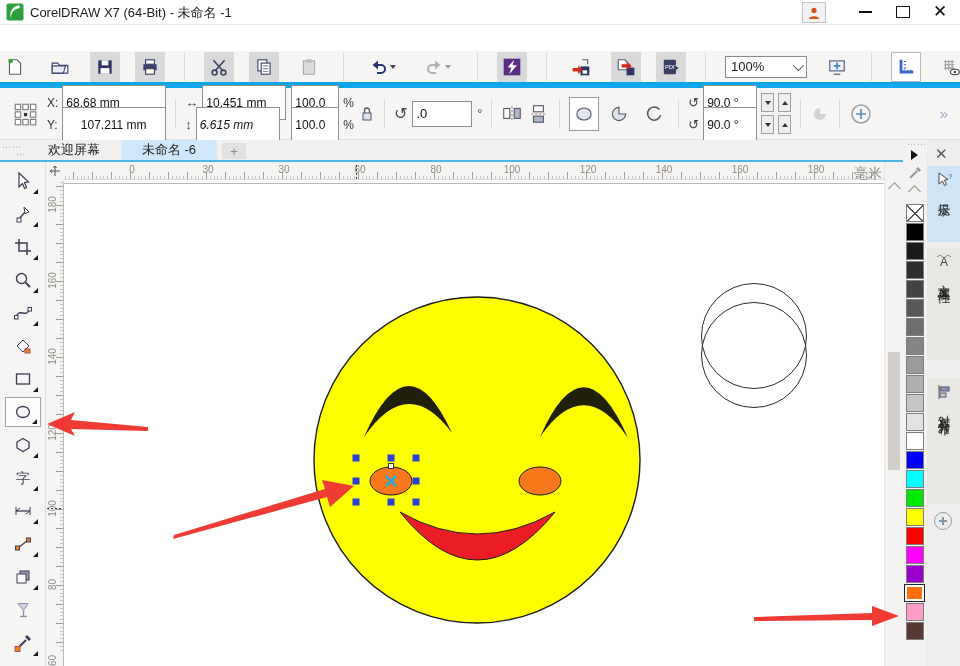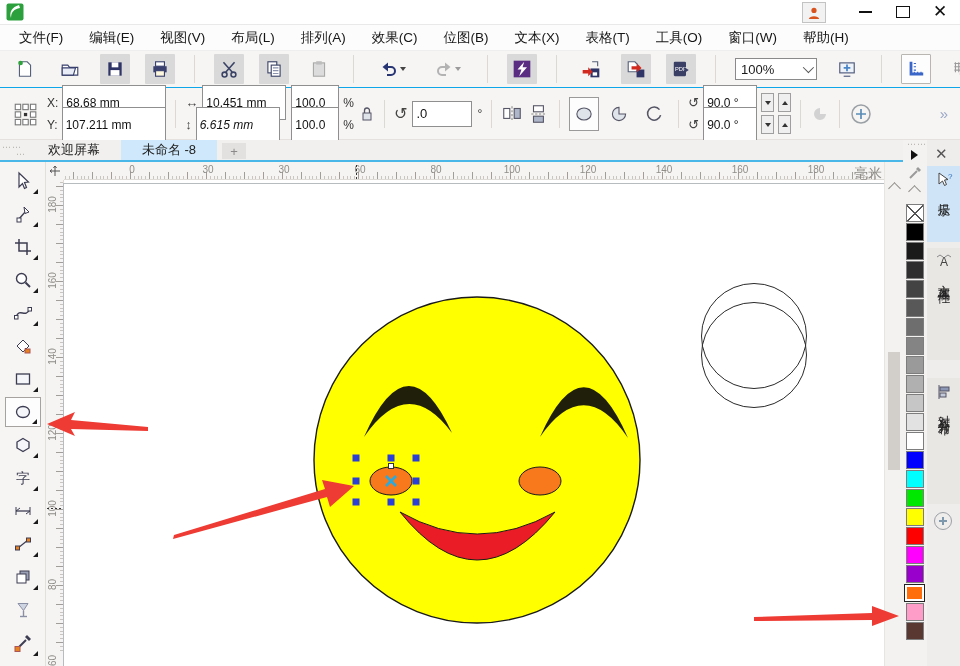--- a/index.html
+++ b/index.html
@@ -13,21 +13,21 @@
   #acct-btn{left:802px;top:2px;width:22px;height:19px;border:1px solid #c3c3c3;background:#f2f2f2;}
   #min-btn{left:850px;top:0;width:30px;height:23px;}
   #min-btn i{display:block;width:13px;height:2px;background:#111;}
   #max-btn{left:888px;top:0;width:30px;height:23px;}
   #max-btn i{display:block;width:12px;height:10px;border:1.5px solid #111;}
   #close-btn{left:924px;top:0;width:32px;height:23px;font-size:17px;color:#111;}
   
   #menubar{left:0;top:25px;width:960px;height:26px;background:#fcfcfc;display:flex;align-items:center;padding-left:6px;border-bottom:1px solid #eee;box-sizing:border-box;}
   .menu-item{padding:3px 13px;font-size:13.5px;color:#151515;white-space:nowrap;}
   
-  #toolbar{left:0;top:51px;width:960px;height:37px;background:#f6f5f3;border-bottom:1px solid #0ea5e9;display:flex;align-items:center;padding-left:10px;box-sizing:border-box;gap:15px;}
+  #toolbar{left:0;top:51px;width:960px;height:37px;background:#f6f5f3;border-bottom:6px solid #0ea5e9;display:flex;align-items:center;padding-left:0;box-sizing:border-box;gap:15px;}
   .tb-btn{width:30px;height:30px;display:flex;align-items:center;justify-content:center;border-radius:1px;flex:none;}
   .tb-gray{background:#d9d9d9;}
   .tb-sunken{background:#fdfdfd;border:1px solid #b9b6b2;box-sizing:border-box;}
   .vsep{width:1px;height:28px;background:#dcd9d5;margin:0 4px;flex:none;}
   .caret-down{width:0;height:0;border-left:3.5px solid transparent;border-right:3.5px solid transparent;border-top:4px solid #444;margin-left:2px;}
   .caret-gray{border-top-color:#9b9b9b;}
   #zoom-combo{width:82px;height:22px;border:1px solid #8a8a8a;background:#fff;display:flex;align-items:center;padding:0 5px;gap:4px;box-sizing:border-box;flex:none;}
   #zoom-combo span{flex:1;font-size:13px;}
   #zoom-combo .chev{width:7px;height:7px;border-right:1.5px solid #555;border-bottom:1.5px solid #555;transform:rotate(45deg) translateY(-2px);}
   #snap-btn{display:flex;align-items:center;gap:5px;padding:4px 8px;font-size:13.5px;flex:none;}
@@ -96,51 +96,38 @@
 </style>
 </head>
 <body>
 <div id="app">
 
   <div class="abs" id="titlebar">
     <svg class="abs" style="left:6px;top:3px" width="18" height="18" viewBox="0 0 18 18">
       <rect x="0.5" y="0.5" width="17" height="17" rx="2" fill="#2ca03c"></rect>
       <path d="M13 2 C6 4,3 9,5 15 C5 9,8 6,14 5 Z" fill="#fff"></path>
     </svg>
+    <div class="abs" id="title-text">CorelDRAW X7 (64-Bit) - 未命名 -1</div>
     <div class="abs winbtn" id="acct-btn">
       <svg width="14" height="14" viewBox="0 0 14 14">
         <circle cx="7" cy="4.4" r="2.6" fill="#d9531e"></circle>
           <path d="M1.8 13 C2.5 9.4,11.5 9.4,12.2 13 Z" fill="#d9531e"></path>
       </svg>
     </div>
     <div class="abs winbtn" id="min-btn">
         <i></i>
       </div>
     <div class="abs winbtn" id="max-btn">
         <i></i>
       </div>
     <div class="abs winbtn" id="close-btn">
         <span>✕</span>
       </div>
   </div>
 
-  <div class="abs" id="menubar">
-      <div class="menu-item">文件(F)</div>
-      <div class="menu-item">编辑(E)</div>
-      <div class="menu-item">视图(V)</div>
-      <div class="menu-item">布局(L)</div>
-      <div class="menu-item">排列(A)</div>
-      <div class="menu-item">效果(C)</div>
-      <div class="menu-item">位图(B)</div>
-      <div class="menu-item">文本(X)</div>
-      <div class="menu-item">表格(T)</div>
-      <div class="menu-item">工具(O)</div>
-      <div class="menu-item">窗口(W)</div>
-      <div class="menu-item">帮助(H)</div>
-    </div>
 
   <div class="abs" id="toolbar">
     <div class="tb-btn">
         <svg width="20" height="20" viewBox="0 0 18 18">
           <path d="M4 2.5h7l3 3v10H4z" fill="#fff" stroke="#55607a"></path>
           <circle cx="5" cy="3.6" r="2.1" fill="#2fa33c"></circle>
         </svg>
       </div>
     <div class="tb-btn">
         <svg width="20" height="20" viewBox="0 0 18 18">
@@ -283,21 +270,21 @@
         </g>
       <rect x="11" y="11" width="3" height="3" fill="#333"></rect>
     </svg>
     <div class="pcol">
       <div class="prow">
           <span class="lab">X:</span>
           <input class="field" style="width: 104px;" readonly="" value="68.68 mm">
         </div>
       <div class="prow">
           <span class="lab">Y:</span>
-          <input class="field" style="width: 104px;" readonly="" value="107.211 mm">
+          <input class="field" style="width: 104px; text-align: center;" readonly="" value="107.211 mm">
         </div>
     </div>
     <div class="vsep"></div>
     <div class="pcol">
       <div class="prow">
           <span class="uchar">↔</span>
           <input class="field" style="width: 84px;" readonly="" value="10.451 mm">
         </div>
       <div class="prow">
           <span class="uchar">↕</span>
@@ -380,21 +367,21 @@
     <svg width="24" height="24" viewBox="0 0 24 24">
         <circle cx="12" cy="12" r="9" fill="none" stroke="#9aa0a6" stroke-width="1.5"></circle>
         <path d="M12 7v10M7 12h10" stroke="#5b8db8" stroke-width="1.7"></path>
       </svg>
     <div class="chev2" style="margin-left:auto;margin-right:14px;">»</div>
   </div>
 
   <div class="abs" id="tabbar">
     <span class="draghandle" style="left:2px;top:2px;">⋯⋯</span>
   <div class="doctab" style="left: 28px; width: 92px;">欢迎屏幕</div>
-      <div class="doctab active" style="left: 121px; width: 96px;">未命名 -8</div>
+      <div class="doctab active" style="left: 121px; width: 96px;">未命名 -6</div>
       <div id="newtab-btn">+</div>
     </div>
 
   <div class="abs" id="ruler-corner">
     <svg width="12" height="12" viewBox="0 0 12 12">
         <path d="M1 6h10M6 1v10" stroke="#555"></path>
         <path d="M1 6l2-1.6M1 6l2 1.6M6 1l-1.6 2M6 1l1.6 2" stroke="#555" fill="none"></path>
       </svg>
   </div>
   <div class="abs" id="hruler">

